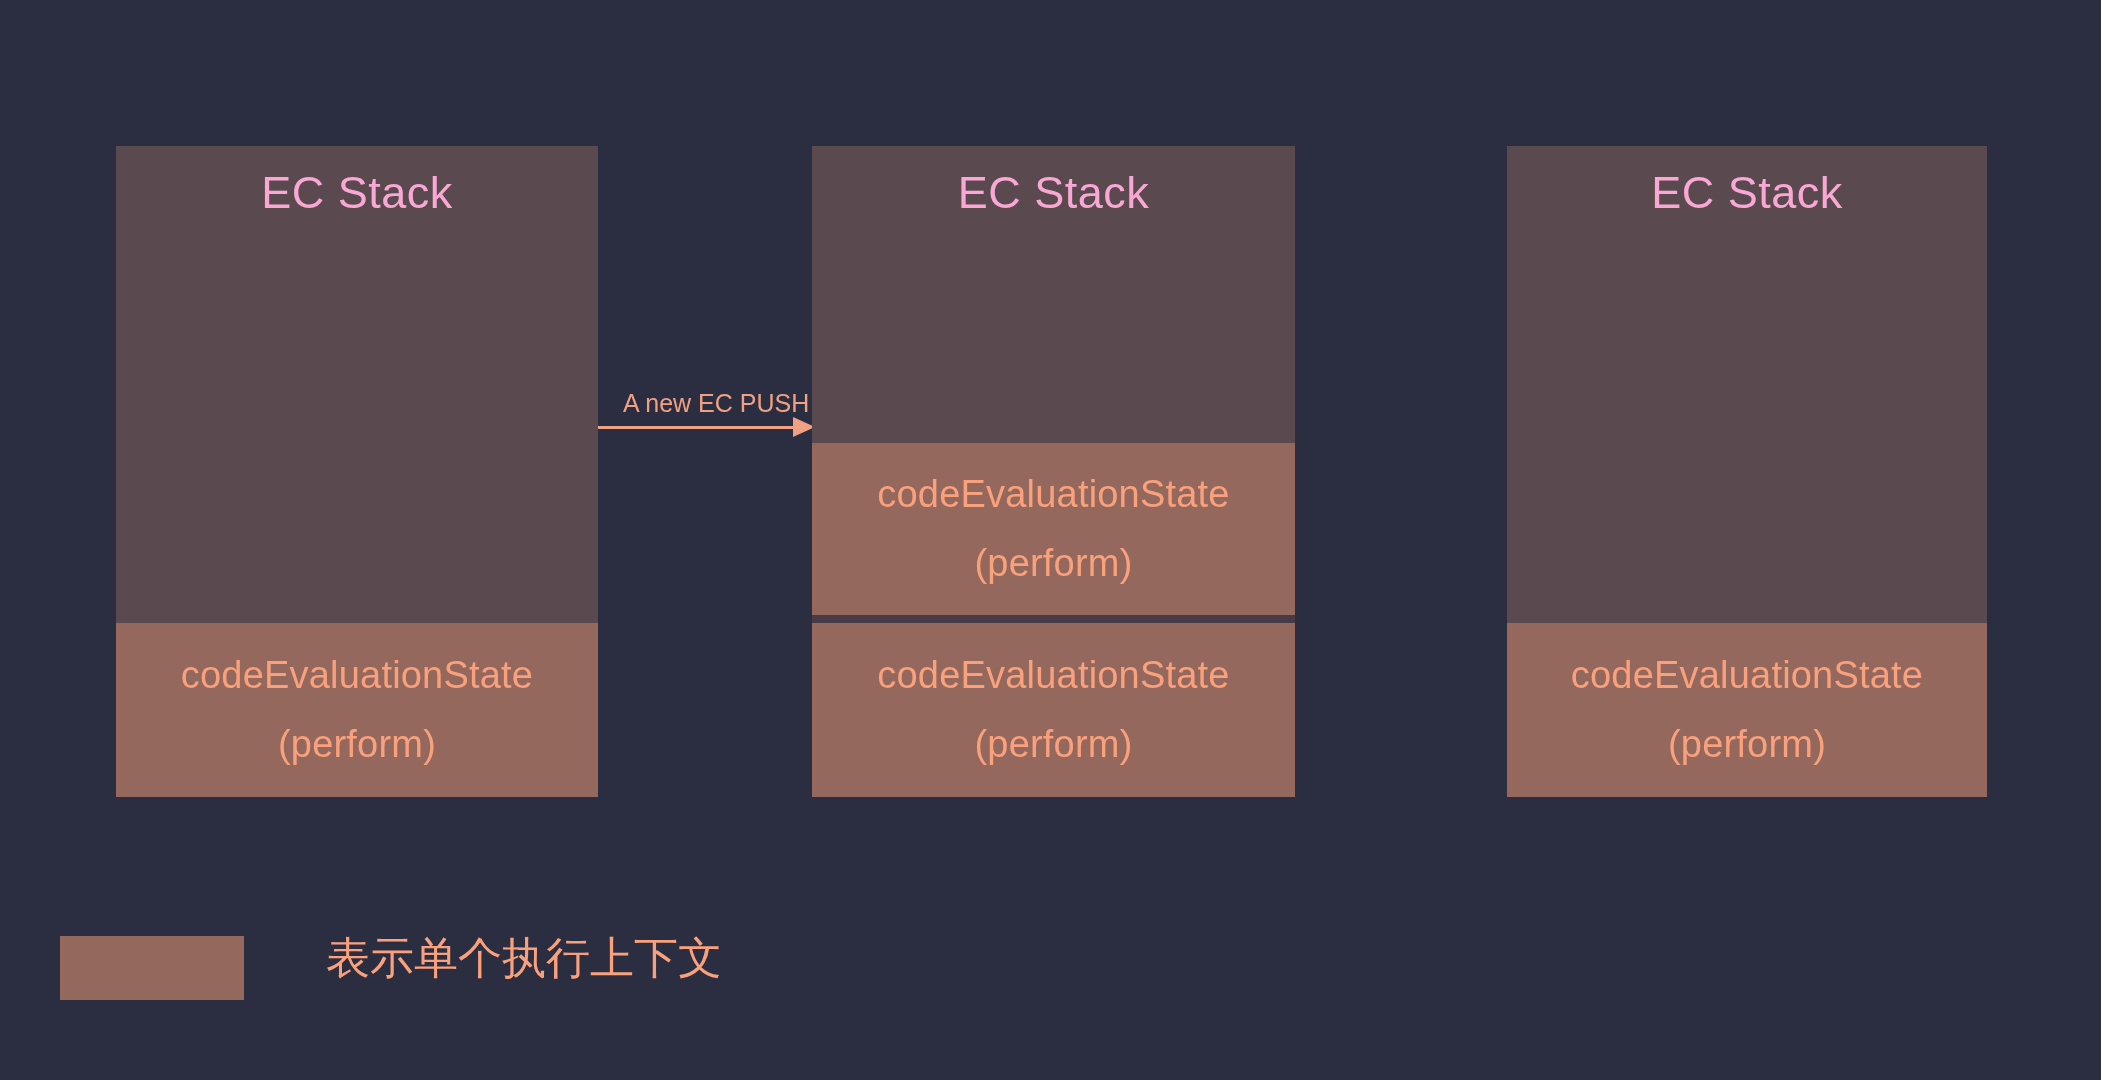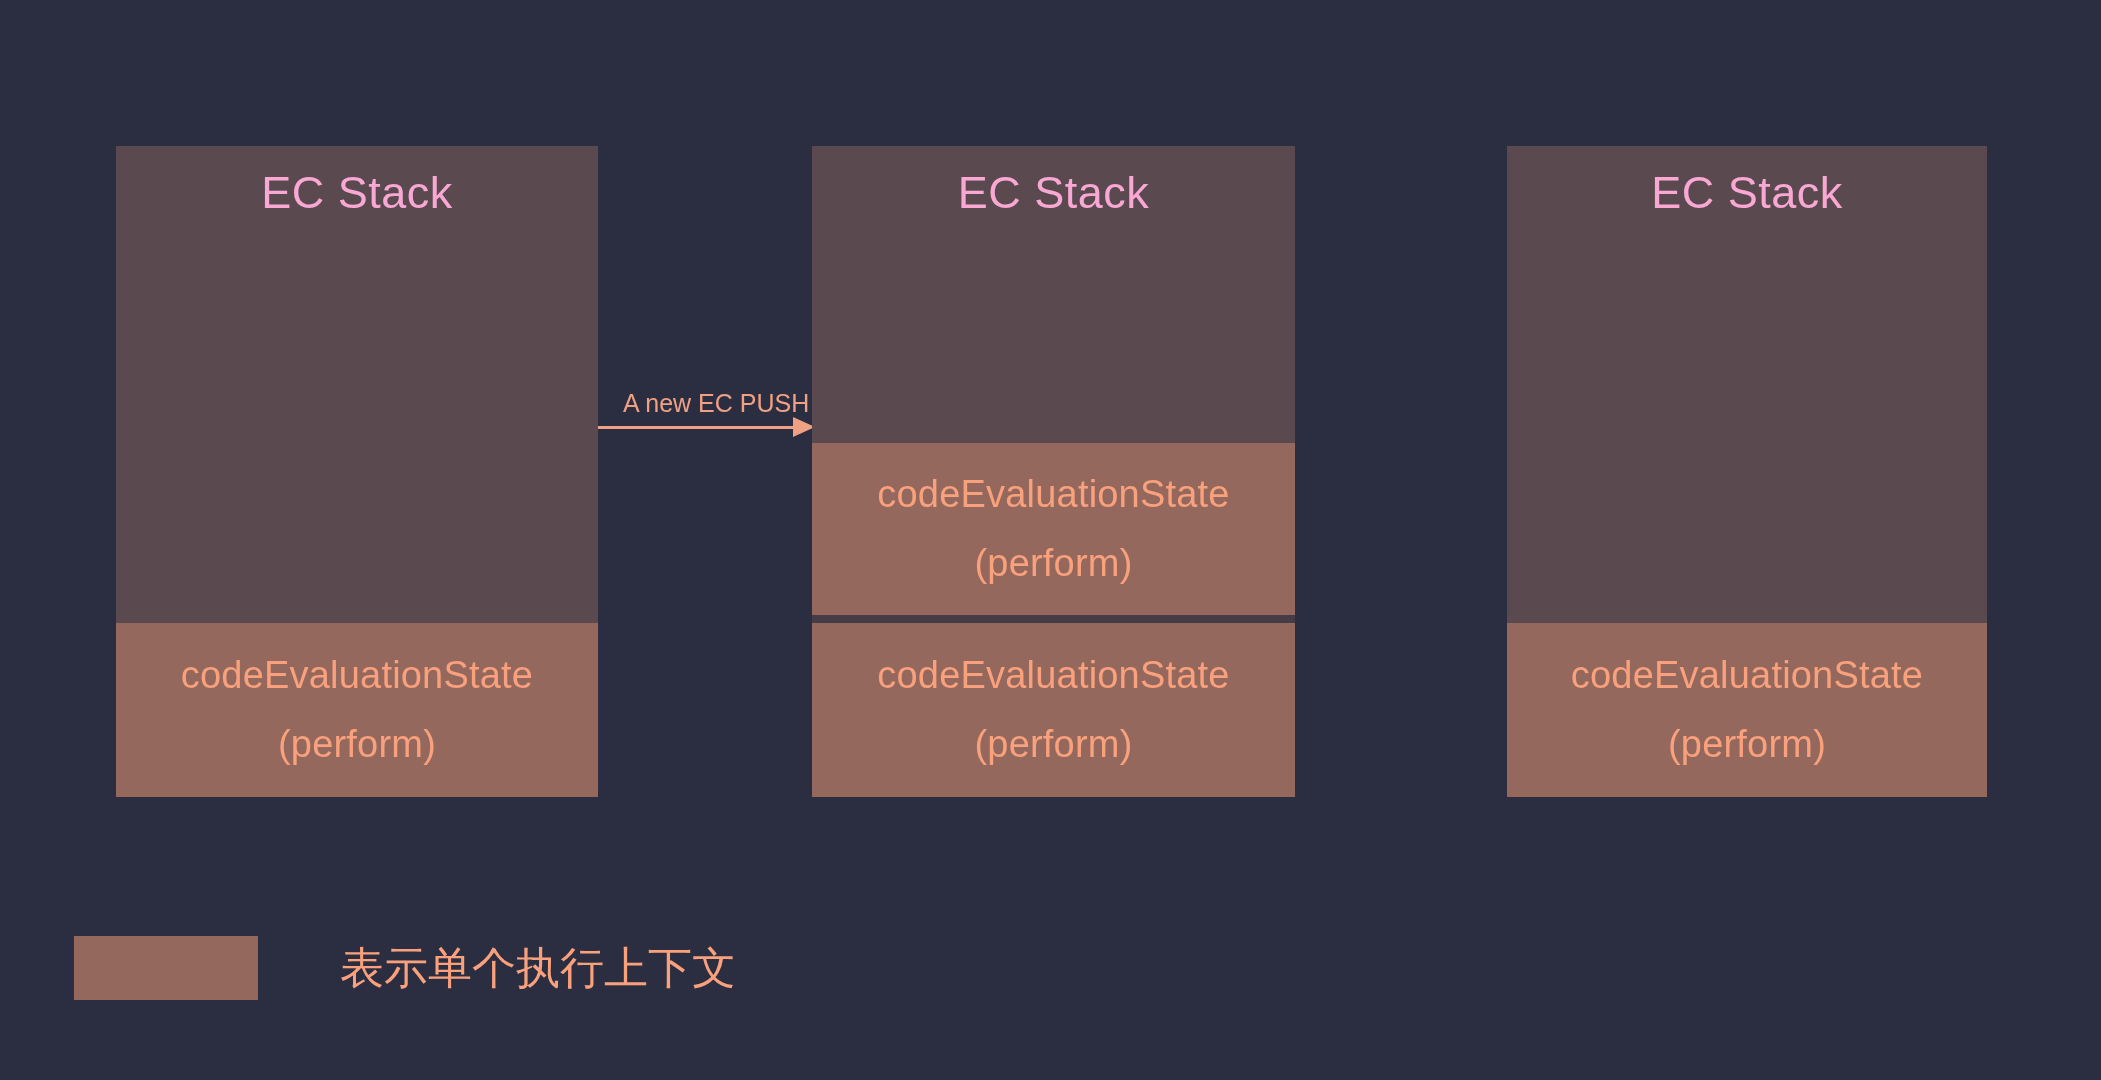--- a/index.html
+++ b/index.html
@@ -95,24 +95,24 @@
     font-size: 25px;
     font-weight: 400;
     white-space: nowrap;
     line-height: 1.2;
     margin-left: 11px;
   }
 
   
   #legend {
     position: absolute;
-    left: 74px;
+    left: 60px;
     top: 936px;
     display: flex;
-    align-items: center;
+    align-items: flex-start;
   }
   #legend .swatch {
     width: 184px;
     height: 64px;
     background: #94685d;
     flex: 0 0 auto;
   }
   #legend .legend-text {
     margin-left: 82px;
     color: #f9a07c;

